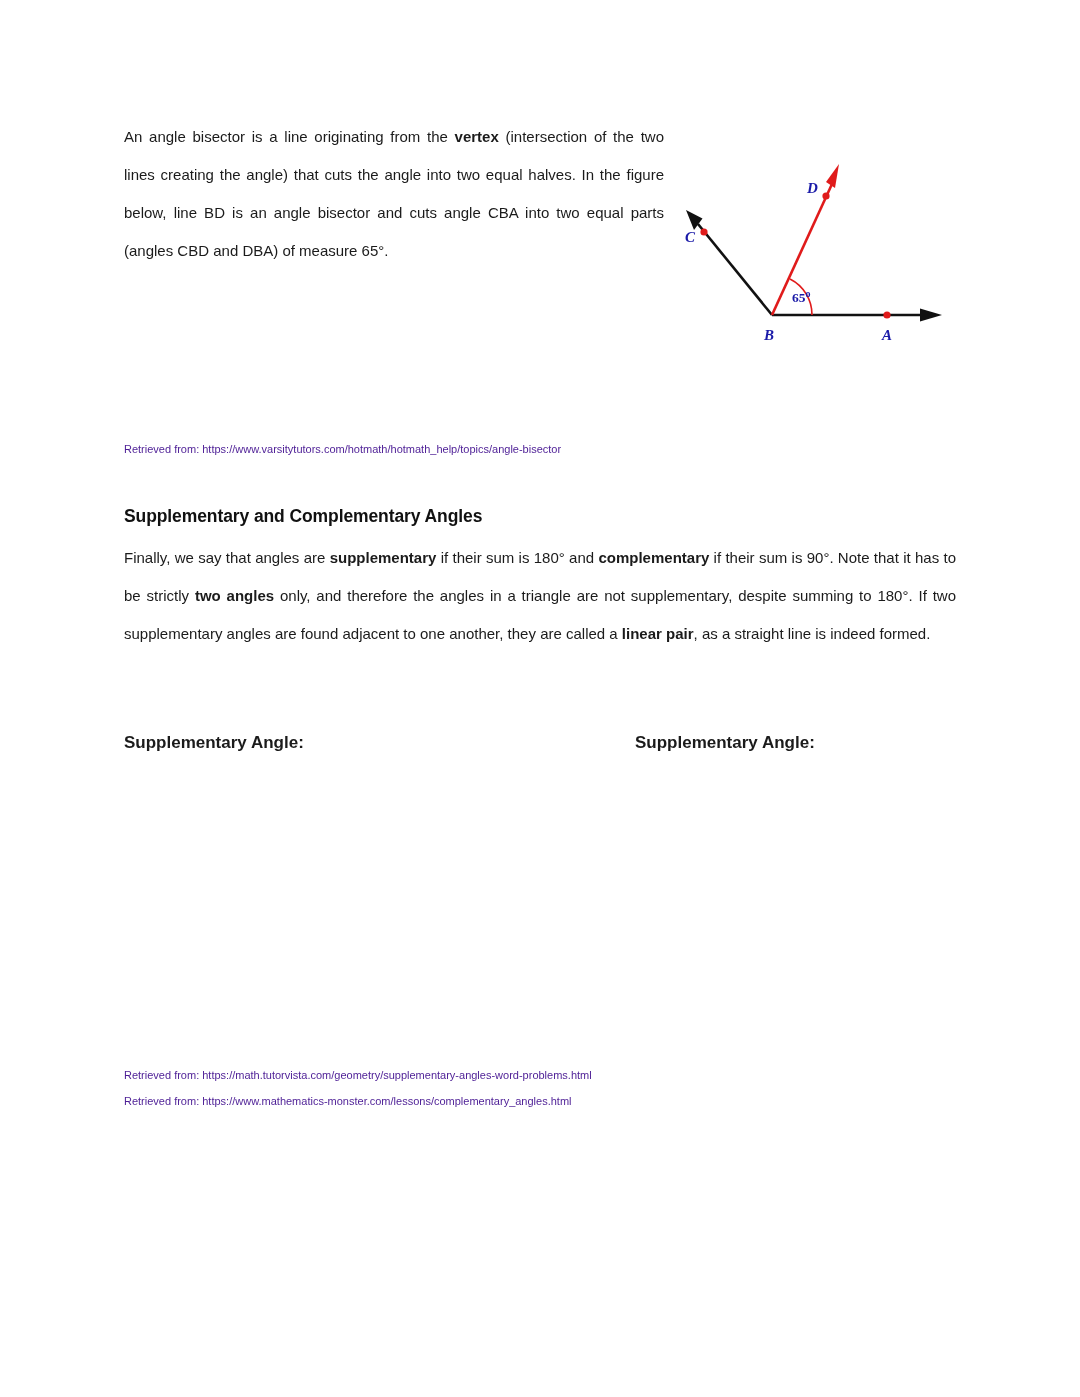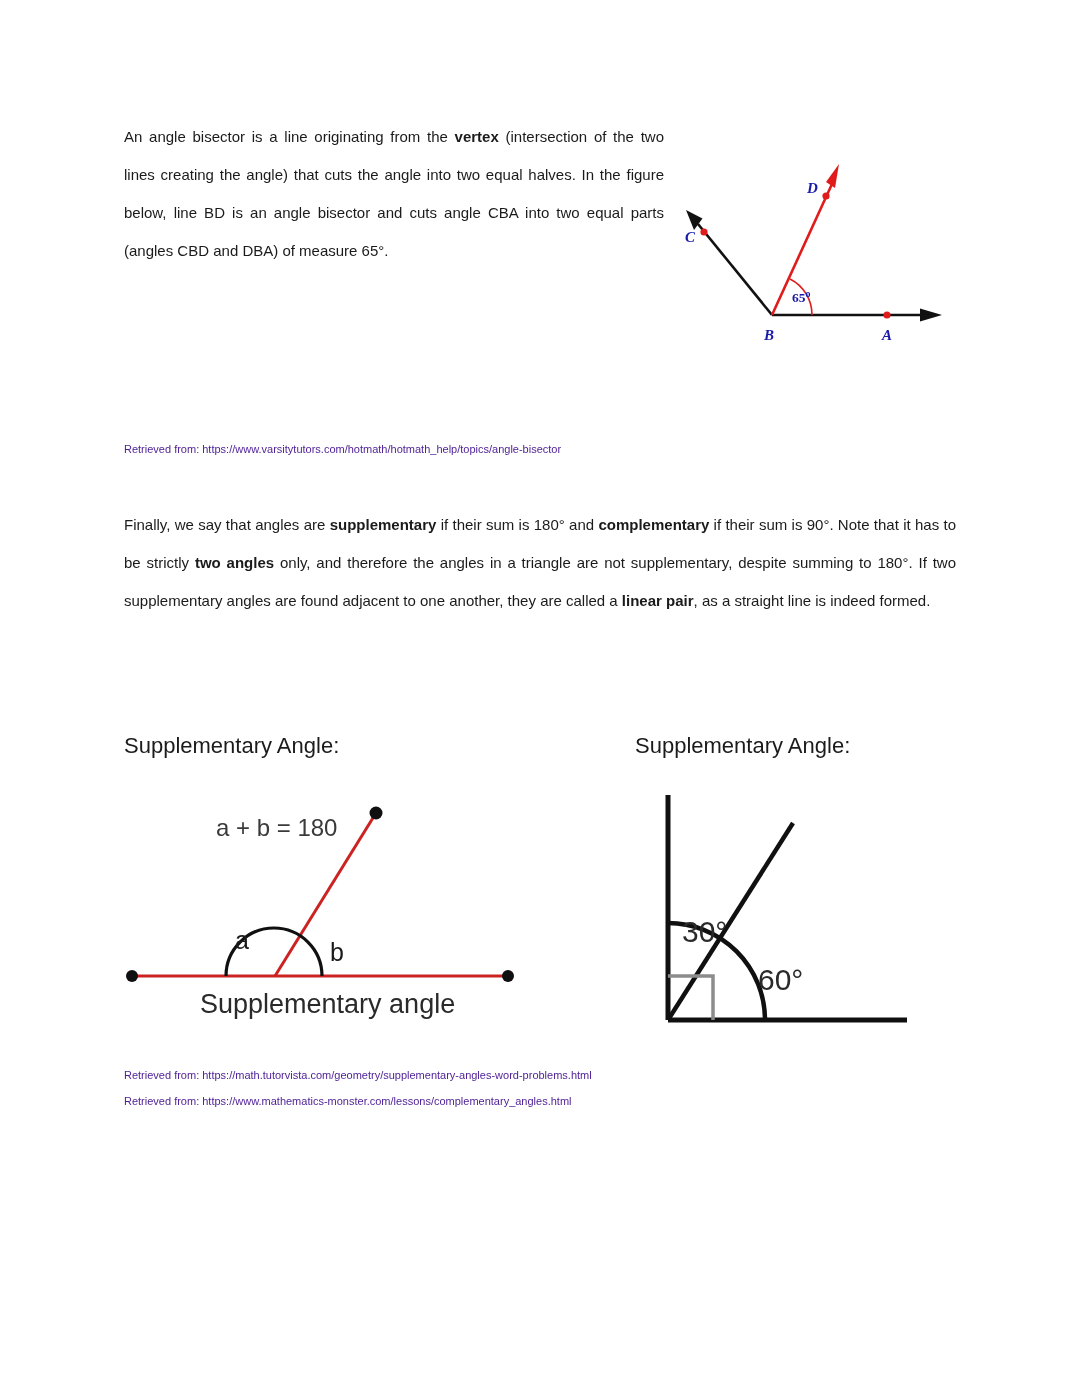--- a/index.html
+++ b/index.html
@@ -85,22 +85,23 @@
 
   .fig-labels {
     position: absolute;
     left: 124px;
     top: 733px;
     width: 860px;
     height: 26px;
   }
   .fig-labels .lbl {
     position: absolute;
-    font-size: 22px;
+    font-size: 17px;
     color: #1b1b1b;
+    font-weight: bold;
   }
   .fig-labels .lbl.left { left: 0px; top: 0; }
   .fig-labels .lbl.right { left: 511px; top: 0; }
 
   .fig-supp {
     position: absolute;
     left: 118px;
     top: 786px;
     width: 430px;
     height: 240px;
@@ -162,65 +163,29 @@
         <text x="84" y="190" font-family="Liberation Serif, serif" font-size="15" font-weight="bold" font-style="italic" fill="#1a1aa8">B</text>
         <text x="202" y="190" font-family="Liberation Serif, serif" font-size="15" font-weight="bold" font-style="italic" fill="#1a1aa8">A</text>
         <text x="112" y="152" font-family="Liberation Serif, serif" font-size="13.5" font-weight="bold" fill="#1a1aa8"><tspan>65</tspan><tspan dy="-5" font-size="10">o</tspan></text>
       </svg>
     </div>
   </div>
 
   <p class="citation cite-1">Retrieved from: https://www.varsitytutors.com/hotmath/hotmath_help/topics/angle-bisector</p>
 
   <div class="block2">
+    <h2 class="section-heading">Supplementary and Complementary Angles</h2>
     <p class="body-text" id="p2"><span>Finally, we say that angles are </span><b>supplementary</b><span> if their sum is 180° and </span><b>complementary</b><span> if their sum is 90°. Note that it has to be strictly </span><b>two angles</b><span> only, and therefore the angles in a triangle are not supplementary, despite summing to 180°. If two supplementary angles are found adjacent to one another, they are called a </span><b>linear pair</b><span>, as a straight line is indeed formed.</span></p>
   </div>
 
   <div class="fig-labels">
     <span class="lbl left">Supplementary Angle:</span>
     <span class="lbl right">Supplementary Angle:</span>
   </div>
 
-  <div class="fig-supp">
-    <svg width="430" height="240" viewBox="0 0 430 240">
 
-      <line x1="14" y1="190" x2="390" y2="190" stroke="#cc2222" stroke-width="3"></line>
-      <circle cx="14" cy="190" r="6" fill="#101010"></circle>
-      <circle cx="390" cy="190" r="6" fill="#101010"></circle>
-
-      <line x1="157" y1="190" x2="258" y2="27" stroke="#cc2222" stroke-width="3"></line>
-      <circle cx="258" cy="27" r="6.5" fill="#101010"></circle>
-
-      <path d="M 108 190 A 48 48 0 0 1 204 190" fill="none" stroke="#101010" stroke-width="3.2"></path>
-
-      <text x="98" y="50" font-family="Liberation Sans, sans-serif" font-size="24" fill="#3a3a3a">a + b = 180</text>
-
-      <text x="117" y="163" font-family="Liberation Sans, sans-serif" font-size="25" fill="#1a1a1a">a</text>
-      <text x="212" y="175" font-family="Liberation Sans, sans-serif" font-size="25" fill="#1a1a1a">b</text>
-
-      <text x="82" y="227" font-family="Liberation Sans, sans-serif" font-size="27" fill="#2a2a2a">Supplementary angle</text>
-    </svg>
-  </div>
-
-  <div class="fig-comp">
-    <svg width="300" height="255" viewBox="0 0 300 255">
-
-      <line x1="23" y1="15" x2="23" y2="240" stroke="#101010" stroke-width="5"></line>
-
-      <line x1="23" y1="240" x2="262" y2="240" stroke="#101010" stroke-width="5"></line>
-
-      <line x1="23" y1="240" x2="148" y2="43" stroke="#101010" stroke-width="4.5"></line>
-
-      <path d="M 23 143 A 97 97 0 0 1 120 240" fill="none" stroke="#101010" stroke-width="4.5"></path>
-
-      <path d="M 23 196 L 68 196 L 68 240" fill="none" stroke="#8c8c8c" stroke-width="3.5"></path>
-
-      <text x="37" y="162" font-family="Liberation Sans, sans-serif" font-size="30" fill="#2a2a2a">30°</text>
-      <text x="113" y="210" font-family="Liberation Sans, sans-serif" font-size="30" fill="#2a2a2a">60°</text>
-    </svg>
-  </div>
 
   <div class="cite-2">
     <p class="citation">Retrieved from: https://math.tutorvista.com/geometry/supplementary-angles-word-problems.html</p>
     <p class="citation">Retrieved from: https://www.mathematics-monster.com/lessons/complementary_angles.html</p>
   </div>
 
 </div>
 
 </body></html>

